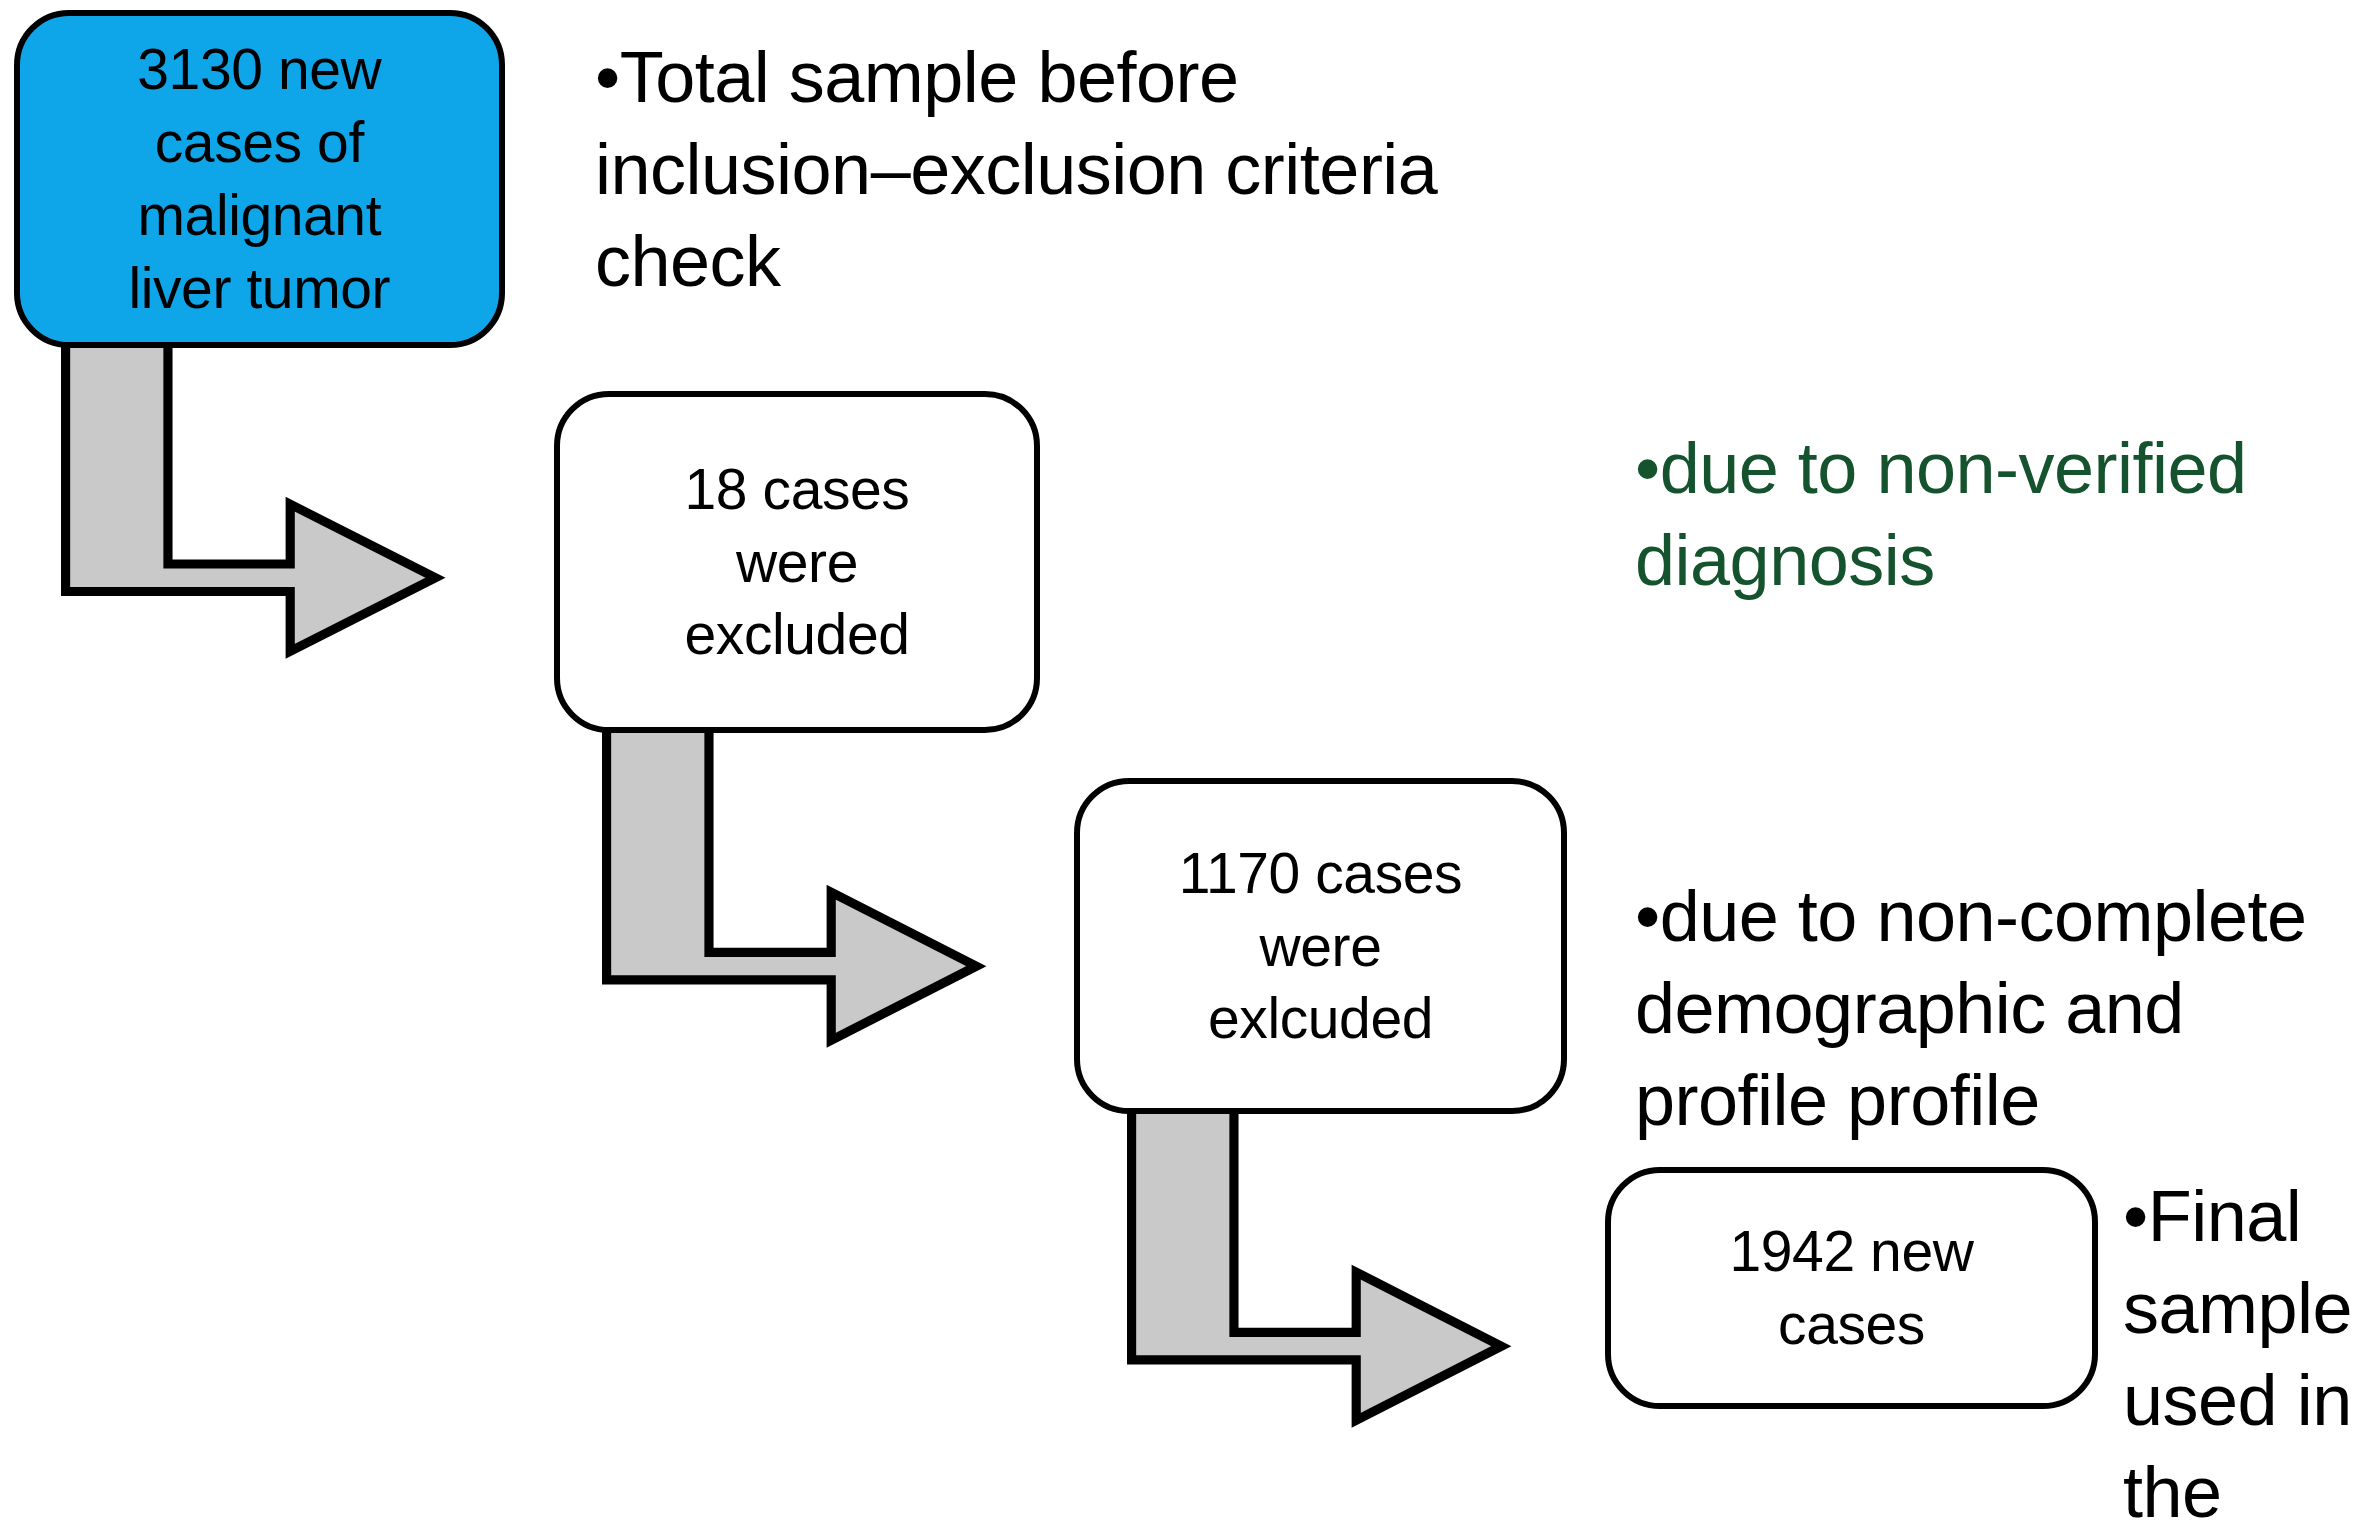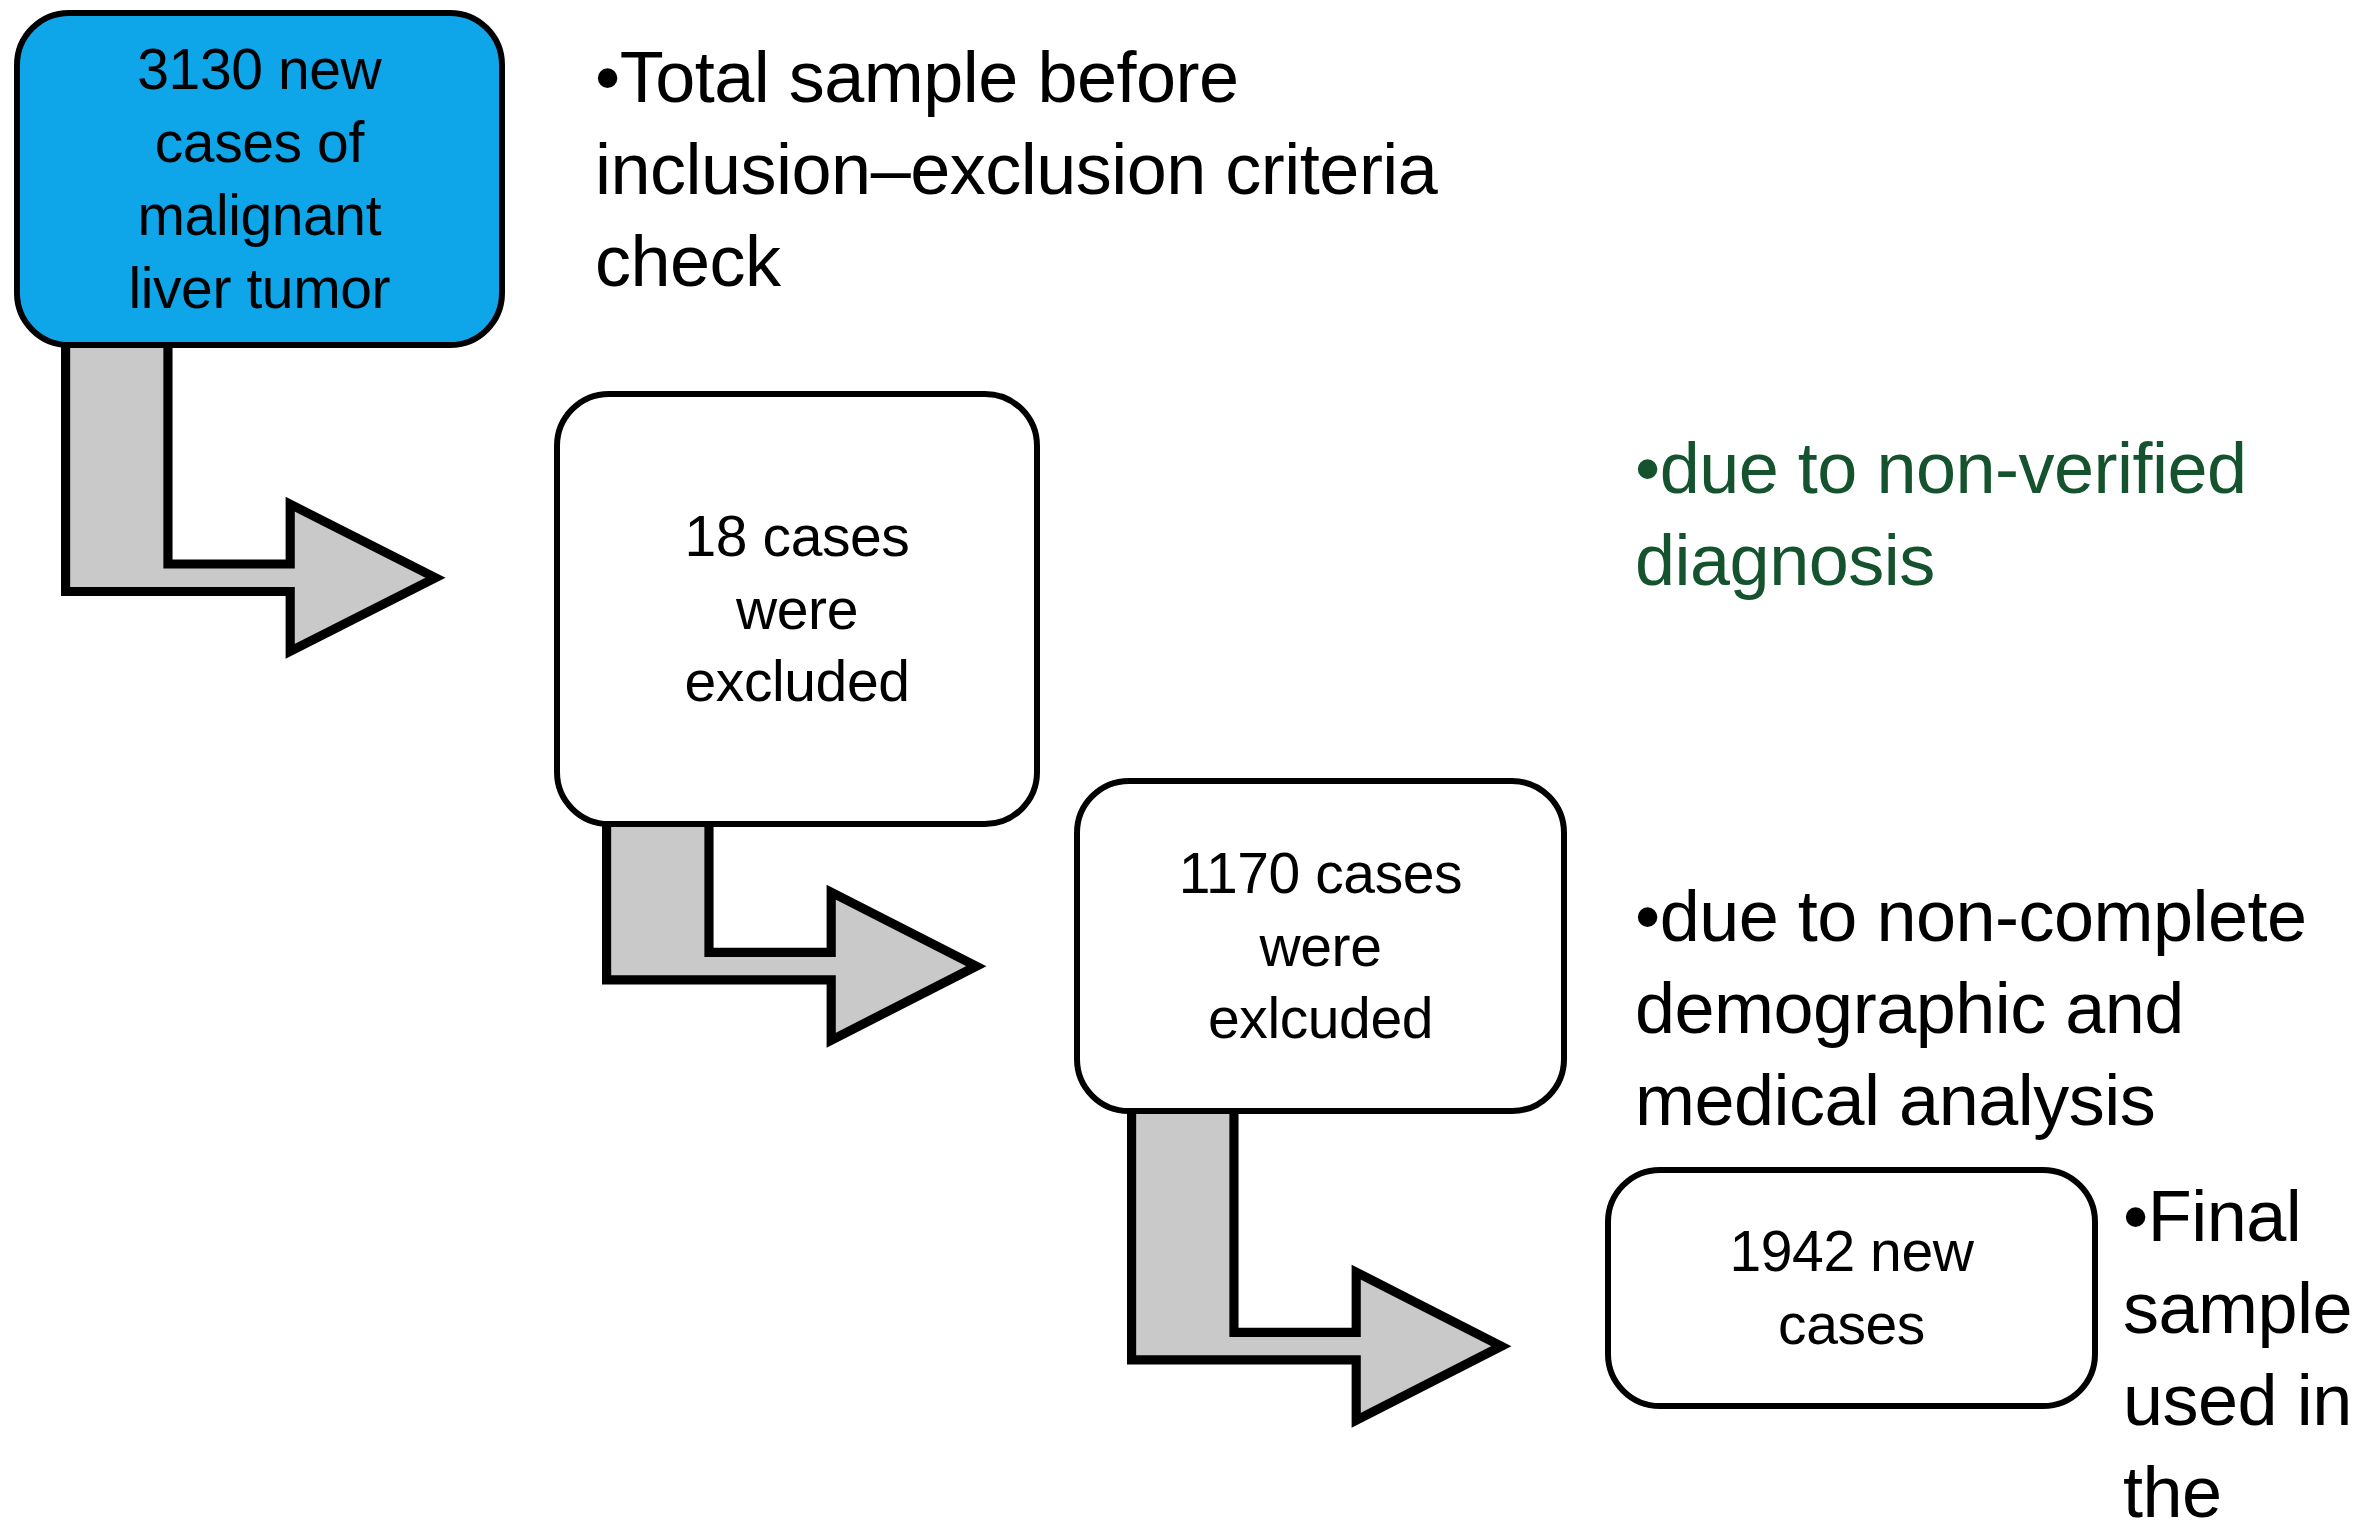--- a/index.html
+++ b/index.html
@@ -81,21 +81,21 @@
     </svg>
   </div>
 
   <div class="node-box" id="node-1" style="left: 13.8px; top: 10px; width: 491px; height: 338px; background: #0ea5e9; border-color: rgb(0, 0, 0);">
     <span class="node-label" style="color: rgb(0, 0, 0);">3130 new
 cases of
 malignant
 liver tumor</span>
   </div>
 
-  <div class="node-box" id="node-2" style="left: 554px; top: 391px; width: 486px; height: 436px; background: rgb(255, 255, 255); border-color: rgb(0, 0, 0); justify-content: center;">
+  <div class="node-box" id="node-2" style="left: 554px; top: 391px; width: 486px; height: 342px; background: rgb(255, 255, 255); border-color: rgb(0, 0, 0); justify-content: center;">
     <span class="node-label" style="color: rgb(0, 0, 0);">18 cases
 were
 excluded</span>
   </div>
 
   <div class="node-box" id="node-3" style="left: 1074px; top: 778px; width: 493px; height: 336px; background: rgb(255, 255, 255); border-color: rgb(0, 0, 0);">
     <span class="node-label" style="color: rgb(0, 0, 0);">1170 cases
 were
 exlcuded</span>
   </div>
@@ -107,21 +107,21 @@
 
   <div class="annotation" id="annotation-1" style="left: 595px; top: 31px; width: 902px; color: rgb(0, 0, 0);">•Total sample before
 inclusion–exclusion criteria
 check</div>
 
   <div class="annotation" id="annotation-2" style="left: 1635px; top: 422px; width: 734px; color: #14532d;">•due to non-verified
 diagnosis</div>
 
   <div class="annotation" id="annotation-3" style="left: 1635px; top: 870px; width: 734px; color: rgb(0, 0, 0);">•due to non-complete
 demographic and
-medical analysis</div>
+profile profile</div>
 
   <div class="annotation" id="annotation-4" style="left: 2123px; top: 1162px; width: 254px; color: rgb(0, 0, 0); margin-top: 8px;">•Final
 sample
 used in
 the
 analysis</div>
 
 </div>
 
 

